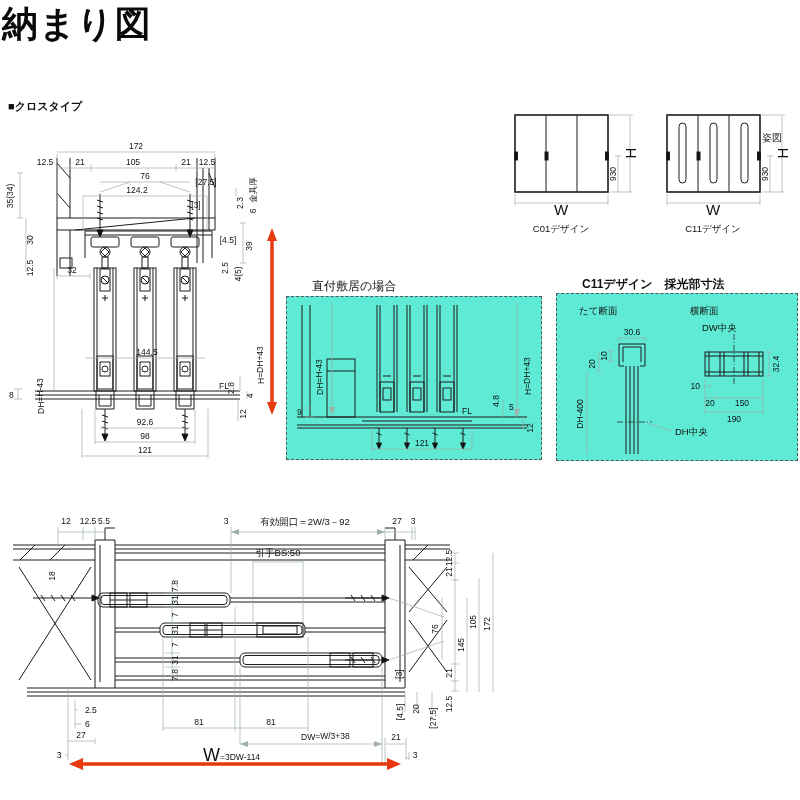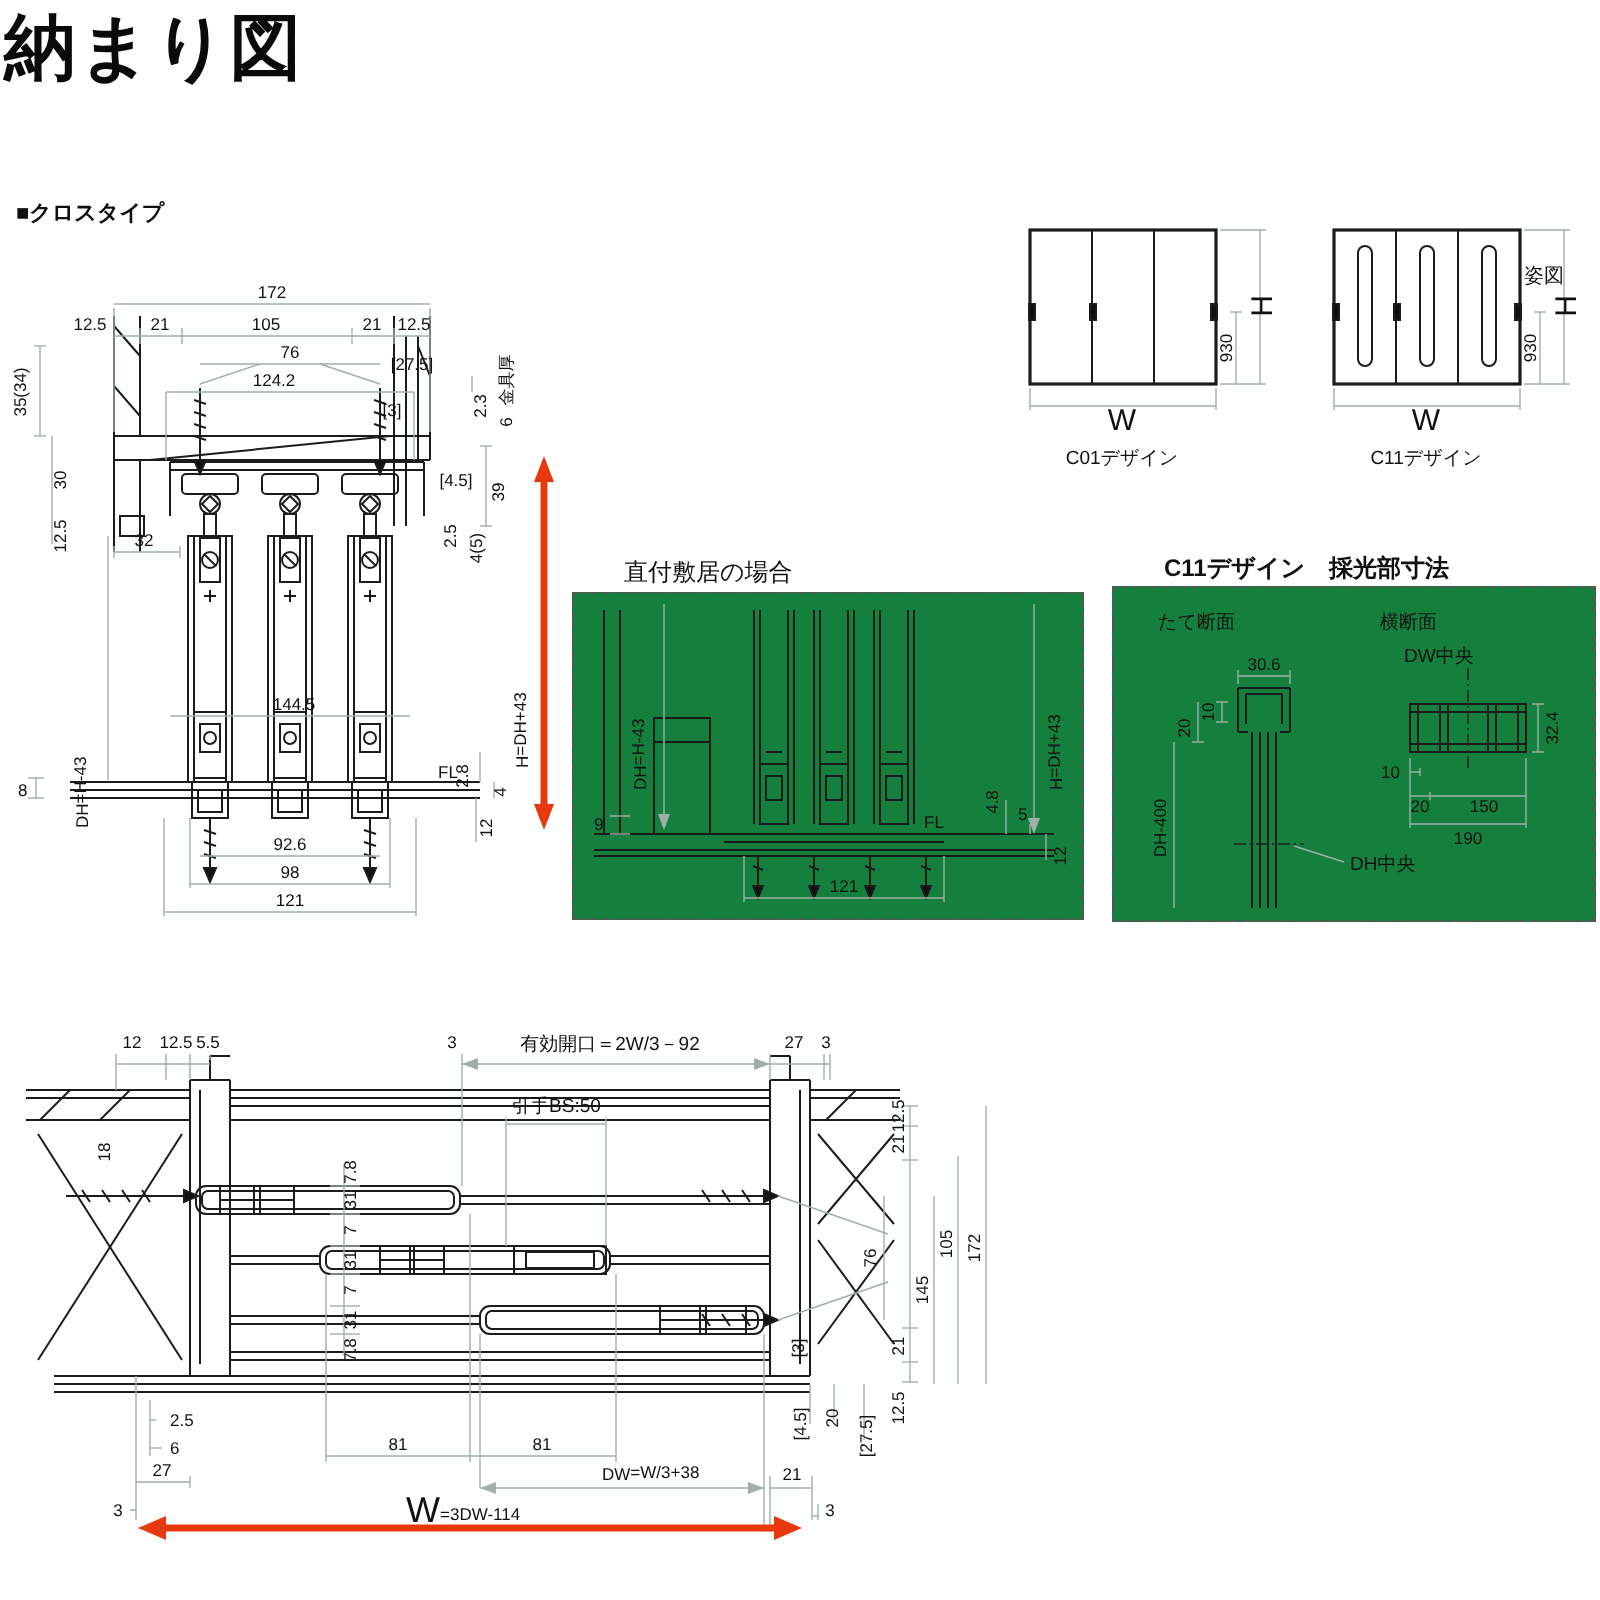--- a/index.html
+++ b/index.html
@@ -4,21 +4,21 @@
 <style>
   html,body{margin:0;padding:0;background:#fff;width:800px;height:800px;overflow:hidden;
     font-family:"Liberation Sans","DejaVu Sans",sans-serif;}
   #page{position:relative;width:800px;height:800px;background:#ffffff;}
   #main-title{position:absolute;left:2px;top:0px;font-size:36px;font-weight:bold;color:#0a0a0a;letter-spacing:1px;}
   #subtitle-bar{position:absolute;left:0;top:45px;width:800px;height:37px;display:flex;align-items:center;}
   #subtitle-bar span{color:#fff;font-weight:bold;font-size:20px;padding-left:8px;letter-spacing:1px;}
   .seclabel{position:absolute;font-size:11px;color:#111;font-weight:bold;}
   .small-label{position:absolute;font-size:10px;color:#111;}
   .boxtitle{position:absolute;font-size:12px;color:#111;margin-left:25px;}
-  .dashbox{position:absolute;border:1px dashed #555;background:#15803d;}
+  .dashbox{position:absolute;border:1px dashed #555;background:#5eead4;}
   svg{position:absolute;overflow:visible;}
   svg text{font-family:"Liberation Sans","DejaVu Sans",sans-serif;font-size:8.5px;fill:#111;}
   text.big{font-size:15px;}
   text.t10{font-size:9.5px;}
   .s{stroke:#1c1c1c;stroke-width:1;fill:none;}
   .sb{stroke:#1c1c1c;stroke-width:1;fill:#111;}
   .d{stroke:#9fb0a8;stroke-width:0.7;fill:none;}
   .red{stroke:#e8380d;stroke-width:3.5;fill:none;}
   .redf{fill:#e8380d;stroke:none;}
 </style>

